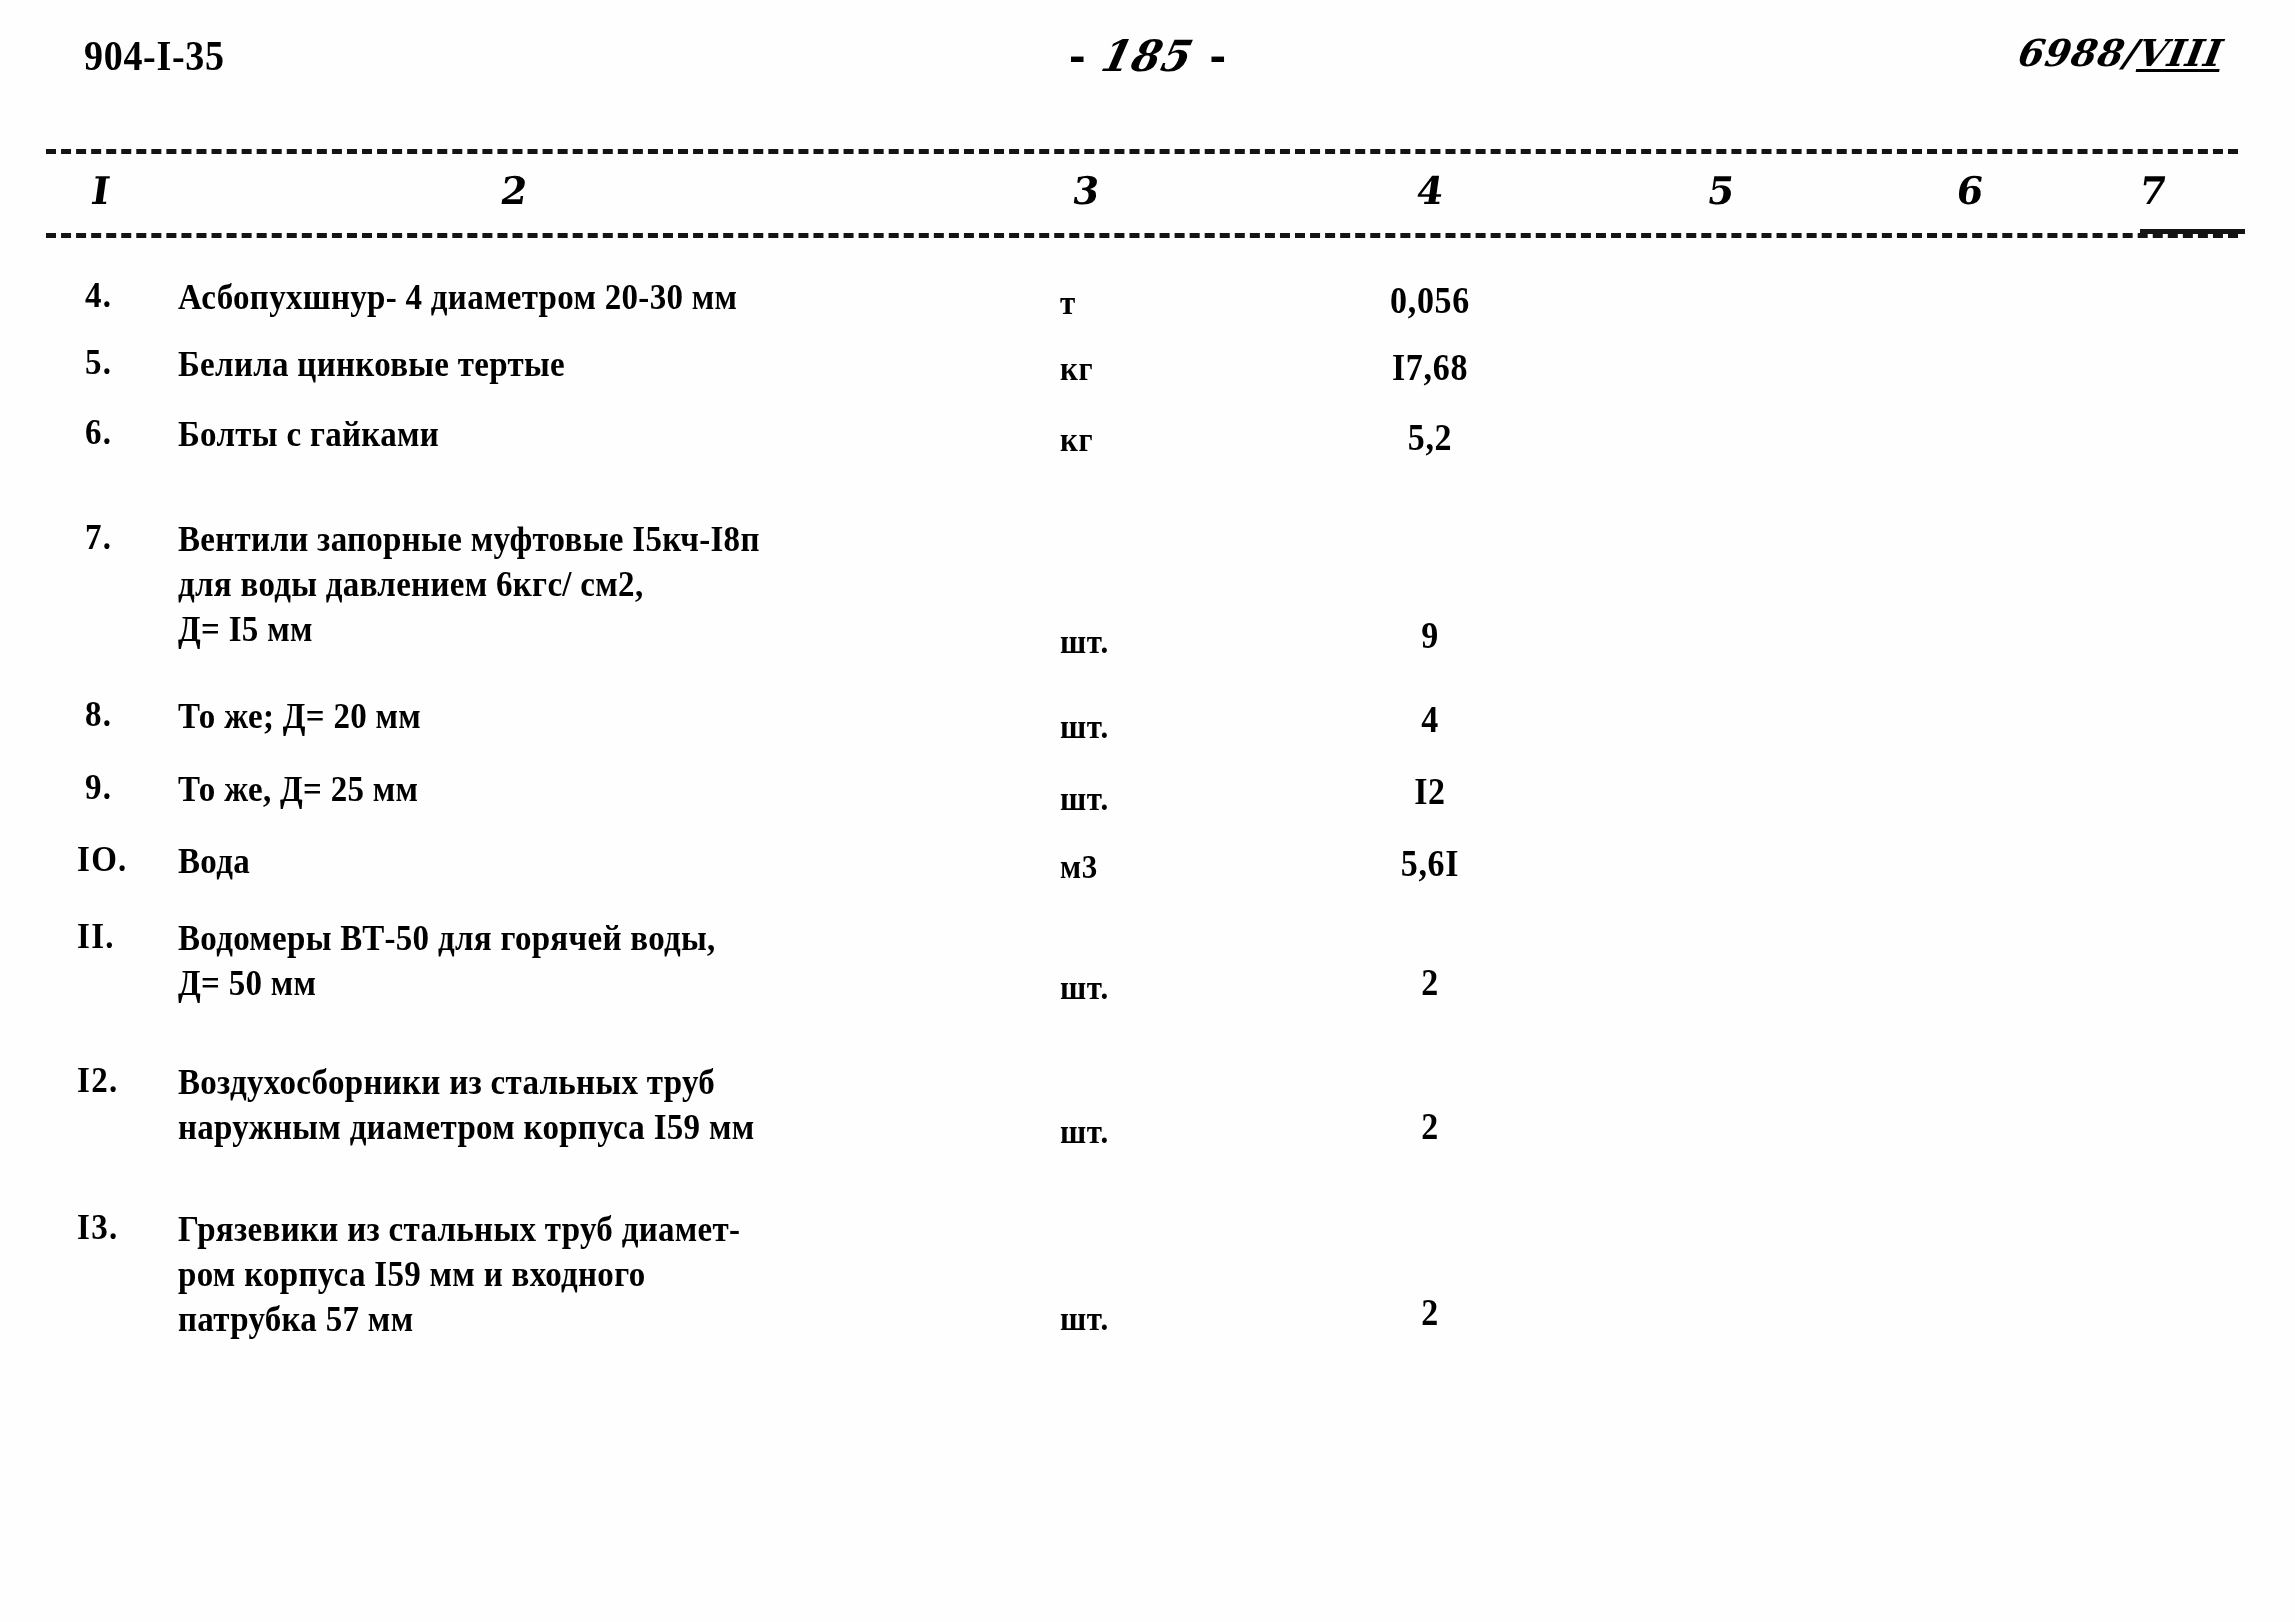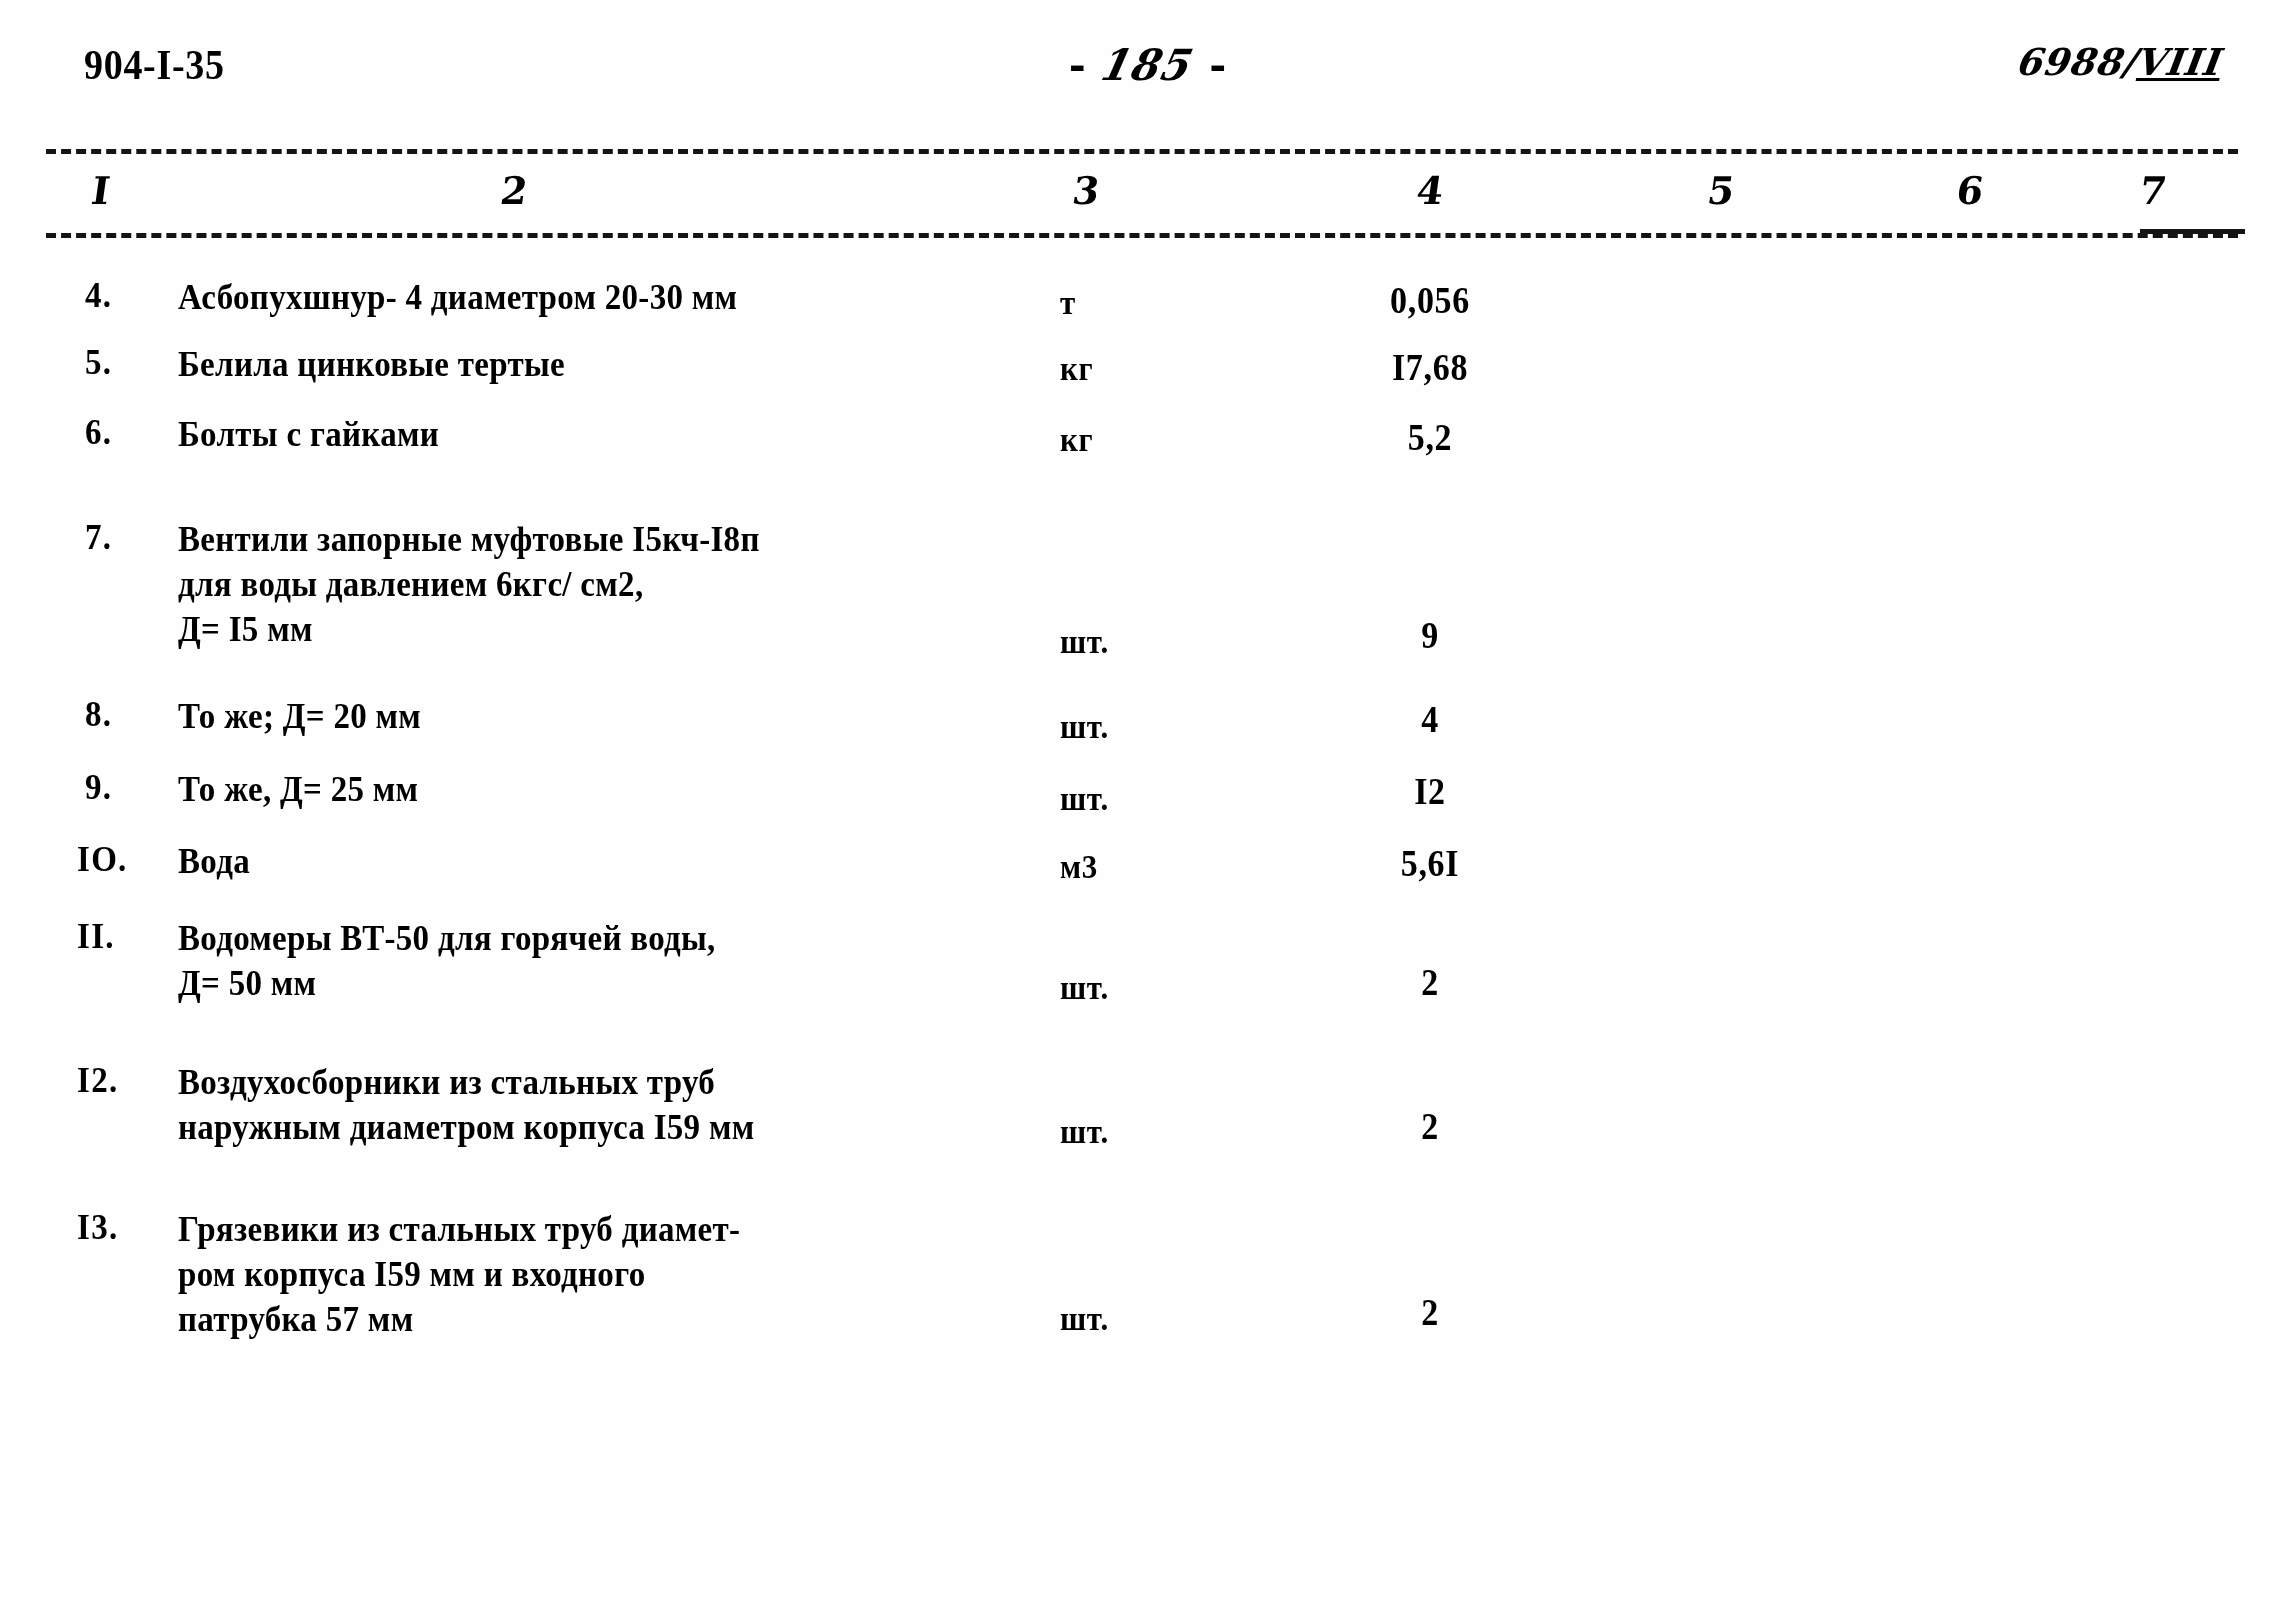--- a/index.html
+++ b/index.html
@@ -19,21 +19,21 @@
   
   #page {
     position: absolute;
     inset: 0;
     background: #fefefe;
   }
 
   
   #header {
     position: absolute;
-    top: 40px;
+    top: 31px;
     left: 0;
     width: 2295px;
     height: 72px;
   }
   .hdr-left {
     position: absolute;
     left: 84px;
     top: 0;
     font-family: "Liberation Serif", "DejaVu Serif", serif;
     font-size: 38px;

